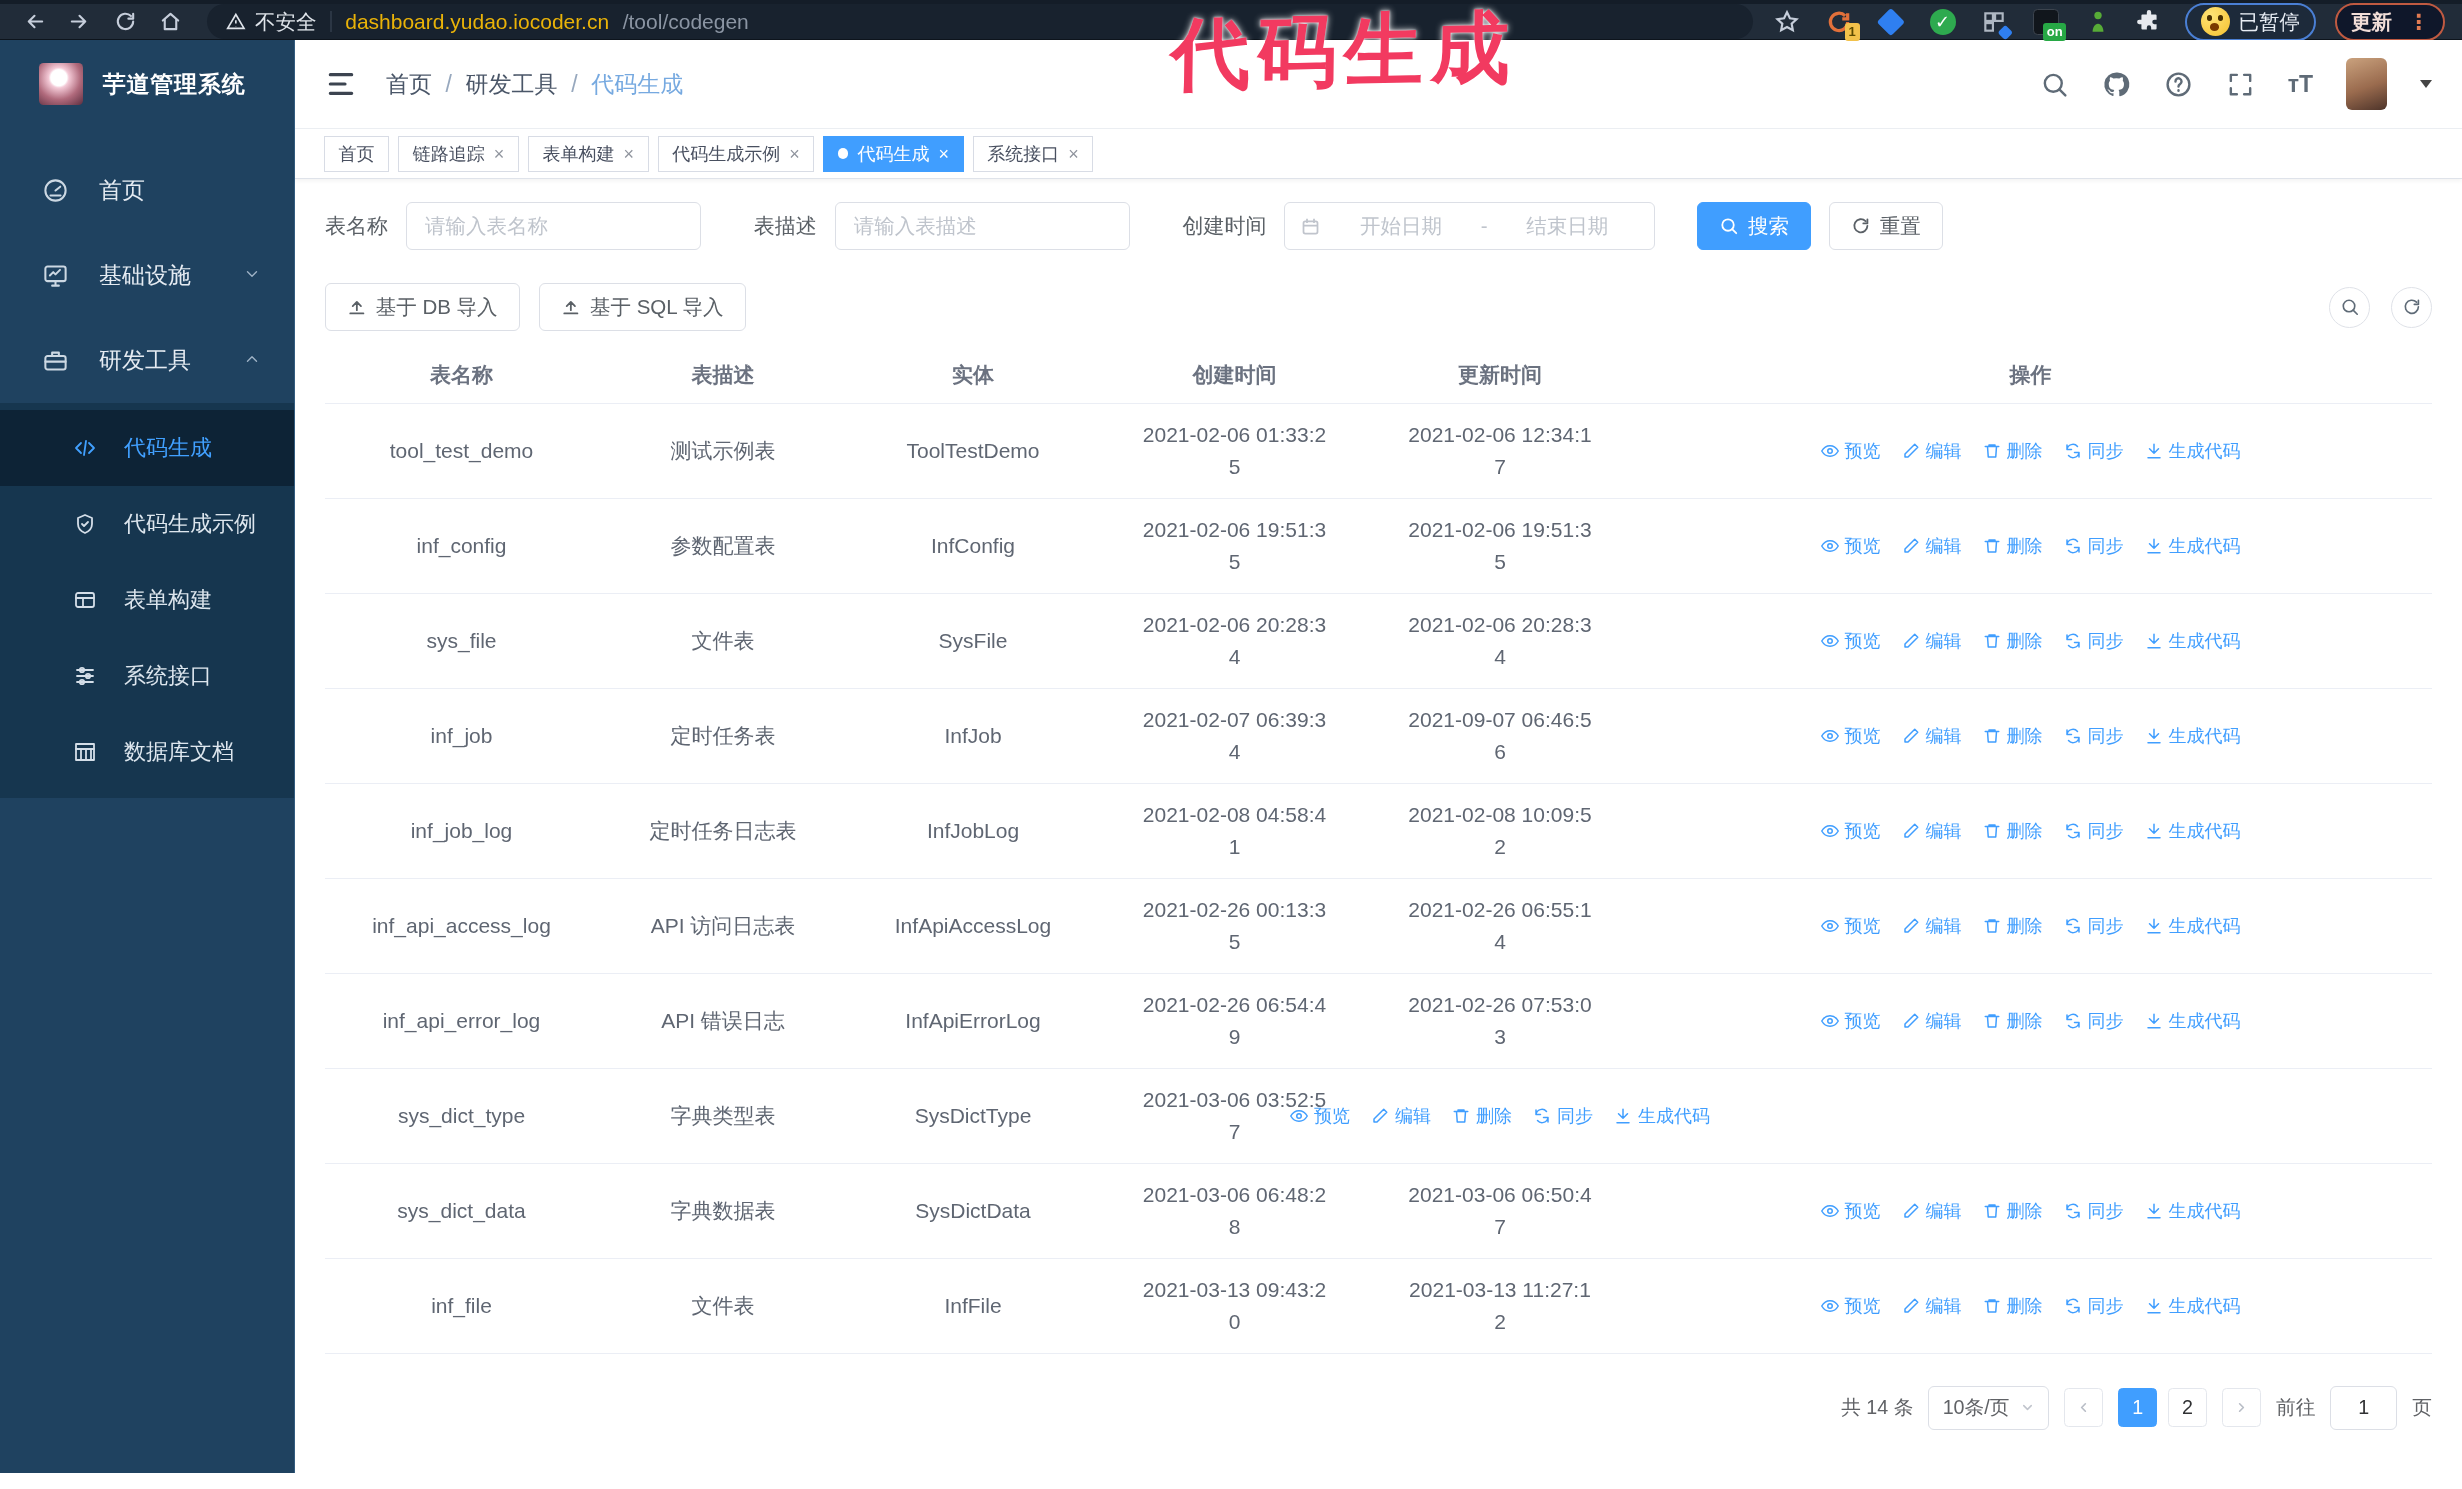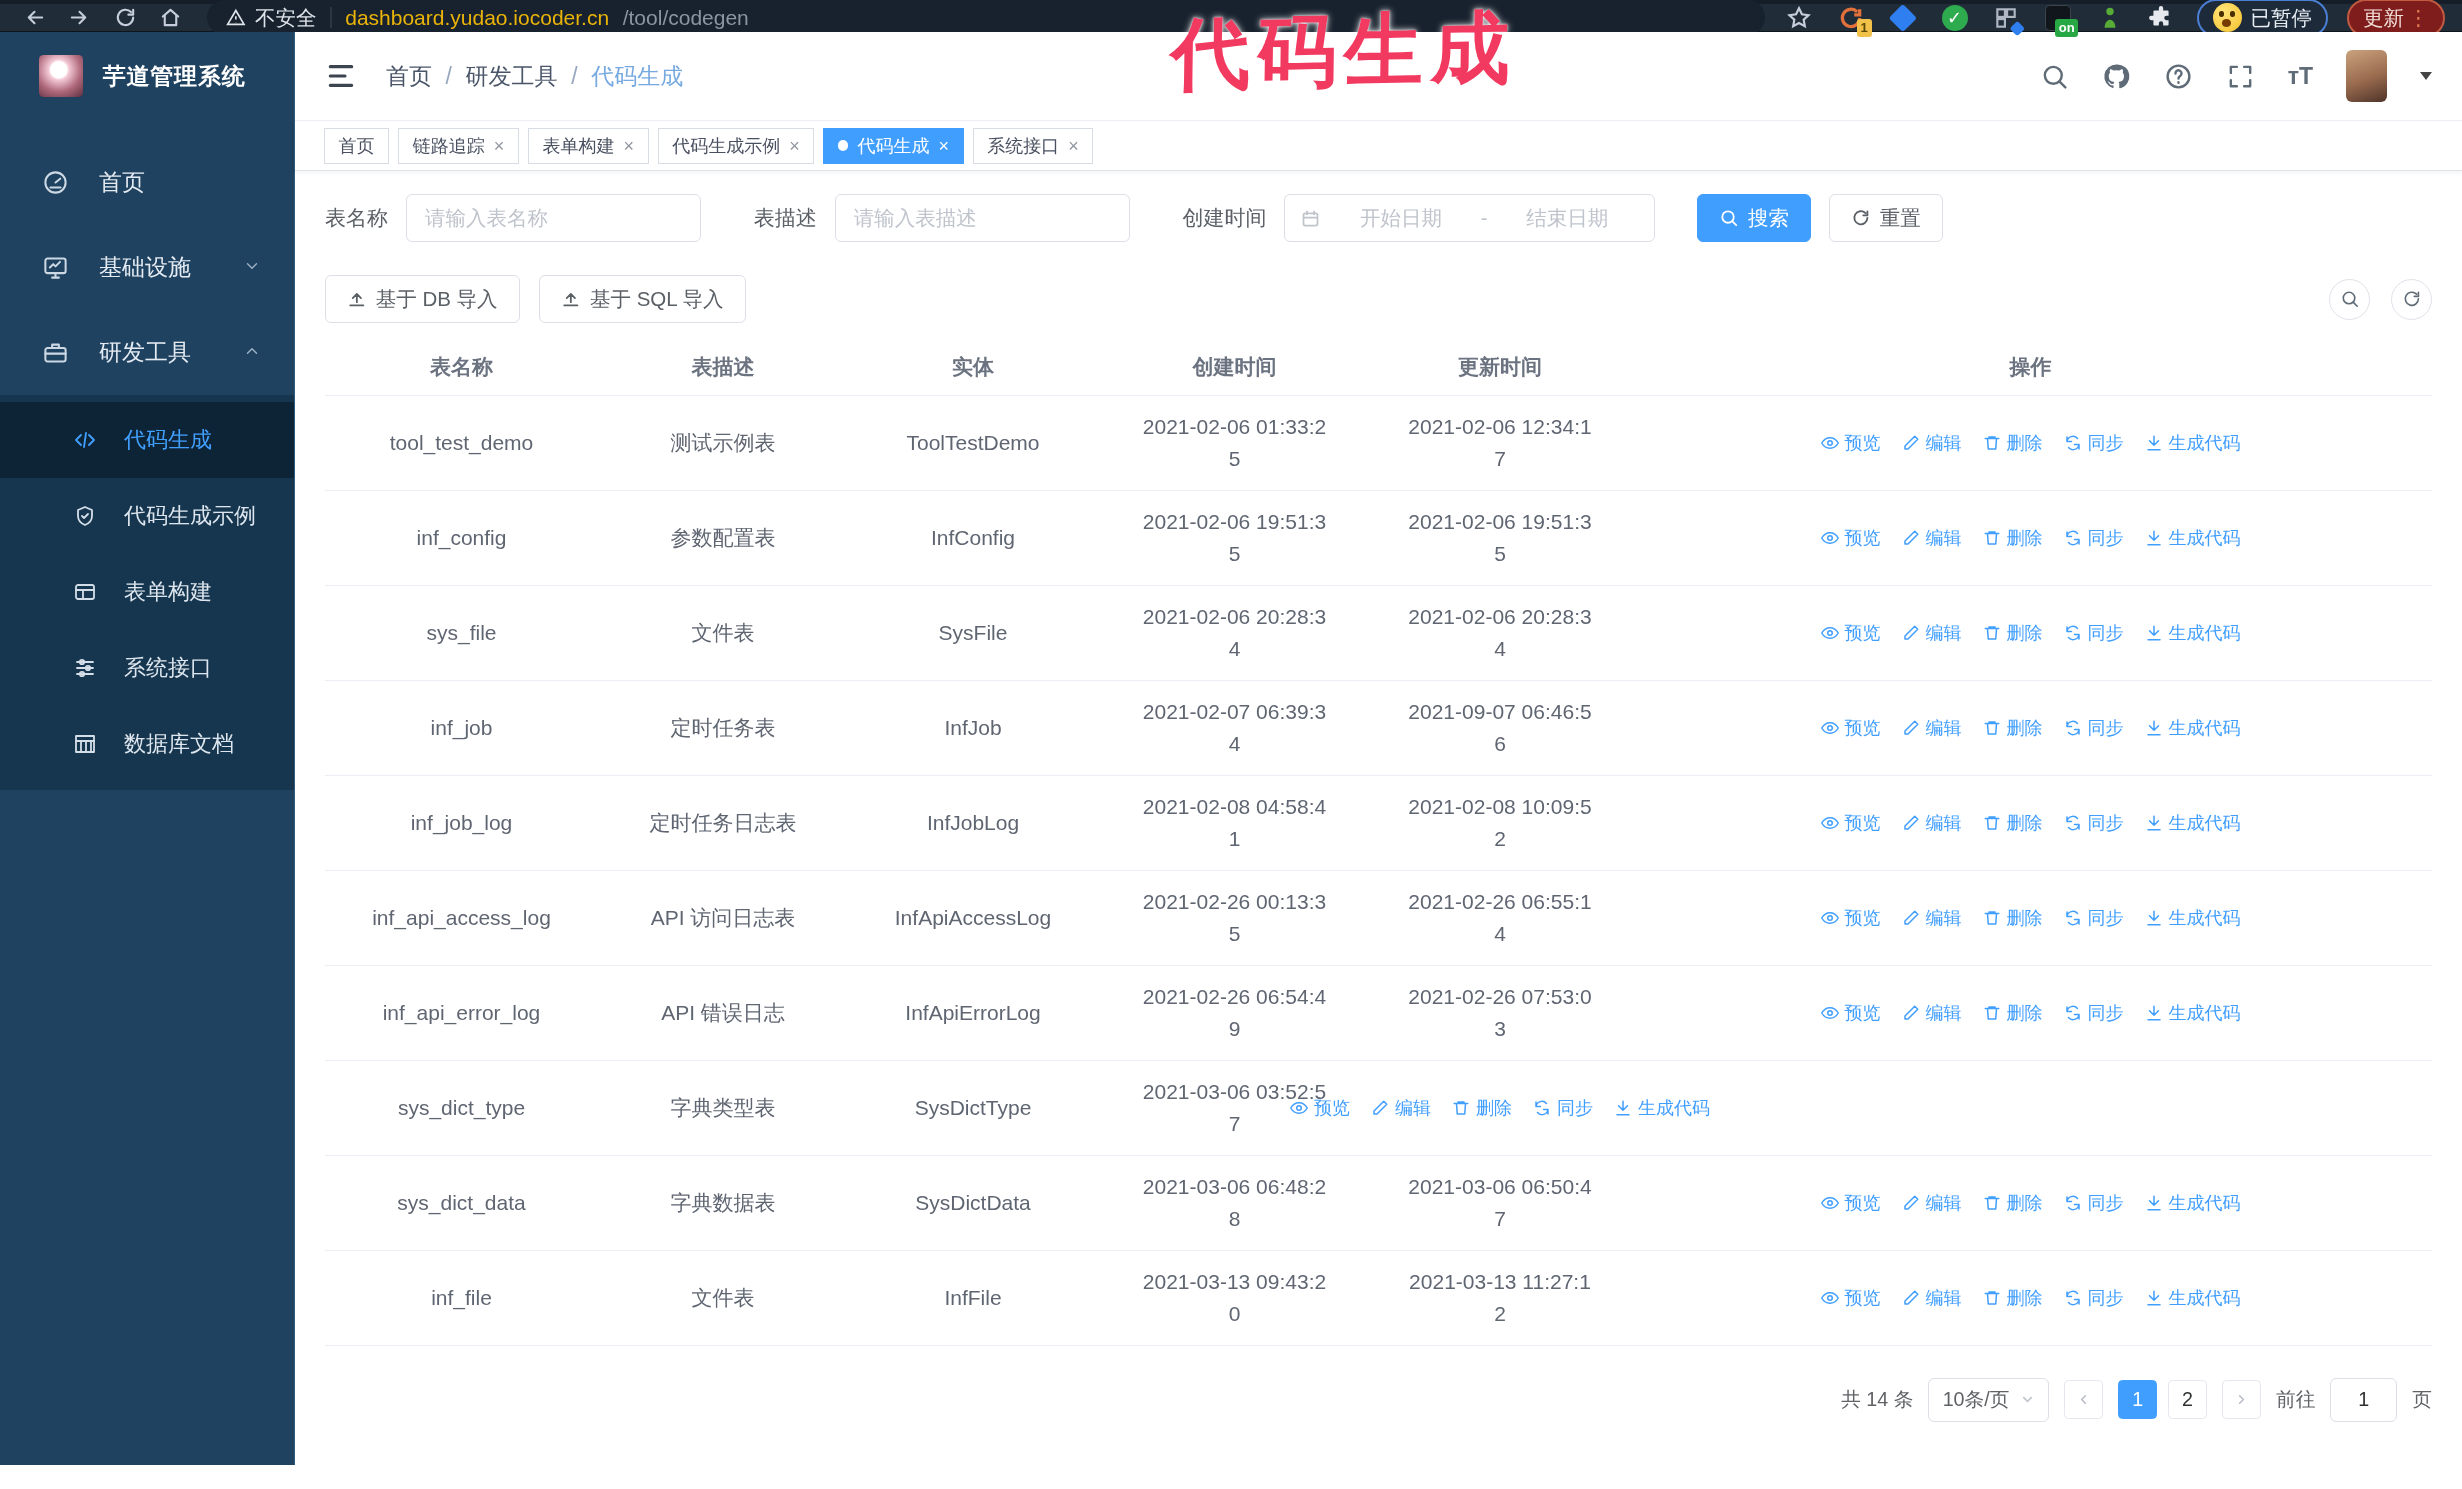--- a/index.html
+++ b/index.html
@@ -1,21 +1,21 @@
 <!DOCTYPE html>
 <html style="font-size:12px"><head>
 <meta charset="utf-8">
 <style>
 *{margin:0;padding:0;box-sizing:border-box;}
 html,body{width:2462px;height:1490px;}
 body{font-family:"Liberation Sans","DejaVu Sans",sans-serif;background:#fff;overflow:hidden;}
 .screen{position:relative;width:2462px;height:1490px;background:#fff;}
 
 
-.chrome{height:32px;background:#212c39;border-top:4.5px solid #141d28;border-bottom:1.5px solid #0d141c;display:flex;align-items:center;padding:0 16.7px;gap:10.6px;}
+.chrome{height:40px;background:#212c39;border-top:4.5px solid #141d28;border-bottom:1.5px solid #0d141c;display:flex;align-items:center;padding:0 16.7px;gap:10.6px;}
 .cbtn{width:35px;height:35px;border-radius:50%;display:flex;align-items:center;justify-content:center;flex:0 0 auto;background:transparent;border:none;}
 .cbtn svg{width:23px;height:23px;stroke:#c6cedb;fill:none;stroke-width:2.2;stroke-linecap:round;stroke-linejoin:round;}
 .url-pill{flex:1;height:35px;background:#18222e;border-radius:17.4px;display:flex;align-items:center;padding:0 19.7px;gap:13.6px;min-width:0;margin:0 7.6px;}
 .warnwrap{display:flex;align-items:center;gap:9px;}
 .warnwrap svg{width:19.7px;height:19.7px;stroke:#dfe4ea;fill:none;stroke-width:2;}
 .sec-label{color:#dfe4ea;font-size:20.5px;}
 .sep-v{width:1.5px;height:21px;background:#39455399;}
 .url-host{color:#eab308;font-size:21px;white-space:nowrap;}
 .url-path{color:#8b95a3;font-size:21px;white-space:nowrap;}
 .ext-row{display:flex;align-items:center;gap:19.7px;flex:0 0 auto;}
@@ -26,21 +26,21 @@
 .badge.on{background:#27a845;color:#fff;}
 .gem{width:19.7px;height:19.7px;background:#2f7ff0;transform:rotate(45deg);border-radius:3px;}
 .greencheck{width:26px;height:26px;border-radius:50%;background:#2eaa4f;color:#fff;font-size:18px;display:flex;align-items:center;justify-content:center;}
 .darksq{width:26px;height:26px;border-radius:4.5px;background:#11161c;border:1.5px solid #3c444e;}
 .face{width:29px;height:29px;border-radius:50%;background:radial-gradient(circle at 35% 30%,#ffe477,#f5c02e);position:relative;}
 .face:before,.face:after{content:"";position:absolute;top:8.3px;width:4.5px;height:5.3px;border-radius:50%;background:#4a3000;}
 .face:before{left:6.8px}.face:after{right:6.8px}
 .face .mouth{position:absolute;left:9.8px;top:16px;width:9px;height:7.6px;border-radius:50%;background:#7a3b00;}
 .pill{display:flex;align-items:center;gap:9px;height:38px;border-radius:19px;padding:0 13.6px;flex:0 0 auto;}
 .pill.paused{border:2.3px solid #4a7fd4;background:#1d2a3a;color:#e8edf4;font-size:20.5px;}
-.pill.update{border:2.3px solid #c05a41;background:#7f1d1d;color:#f2ded8;font-size:20.5px;gap:4px;}
+.pill.update{border:2.3px solid #c05a41;background:#0f172a;color:#f2ded8;font-size:20.5px;gap:16px;font-weight:bold;}
 .dots{color:#e07a52;font-size:21px;letter-spacing:0.8px;}
 
 
 .app{display:flex;height:1433px;}
 .sidebar{width:295px;background:#1f4260;flex:0 0 auto;color:#dfe7ef;border-right:1.5px solid rgba(90,140,185,.35);}
 .logo-row{display:flex;align-items:center;height:88px;padding-left:39px;}
 .logo-img{width:44px;height:42px;border-radius:4.5px;background:radial-gradient(circle at 45% 35%,#ffffff 0 22%,#f3c9d6 28%,#b06a7c 60%,#5c2e3f 100%);flex:0 0 auto;}
 .logo-title{margin-left:19.7px;font-size:23px;font-weight:bold;color:#ffffff;letter-spacing:0.8px;}
 .menu{margin-top:19.7px;}
 .mitem{display:flex;align-items:center;height:85px;padding:0 33px 0 42px;cursor:pointer;}

